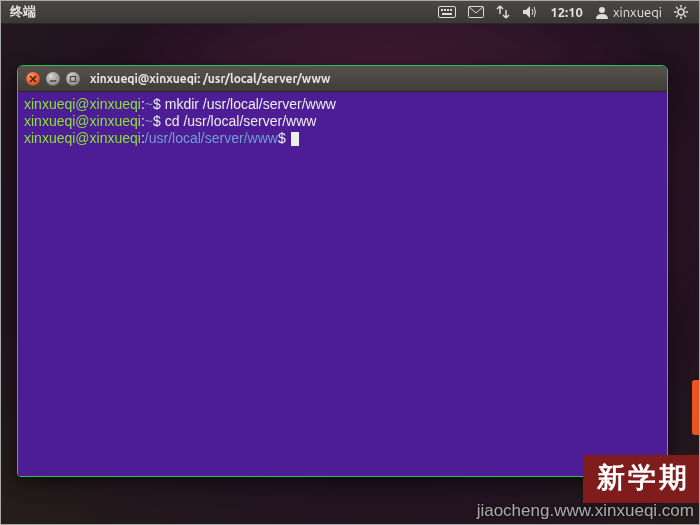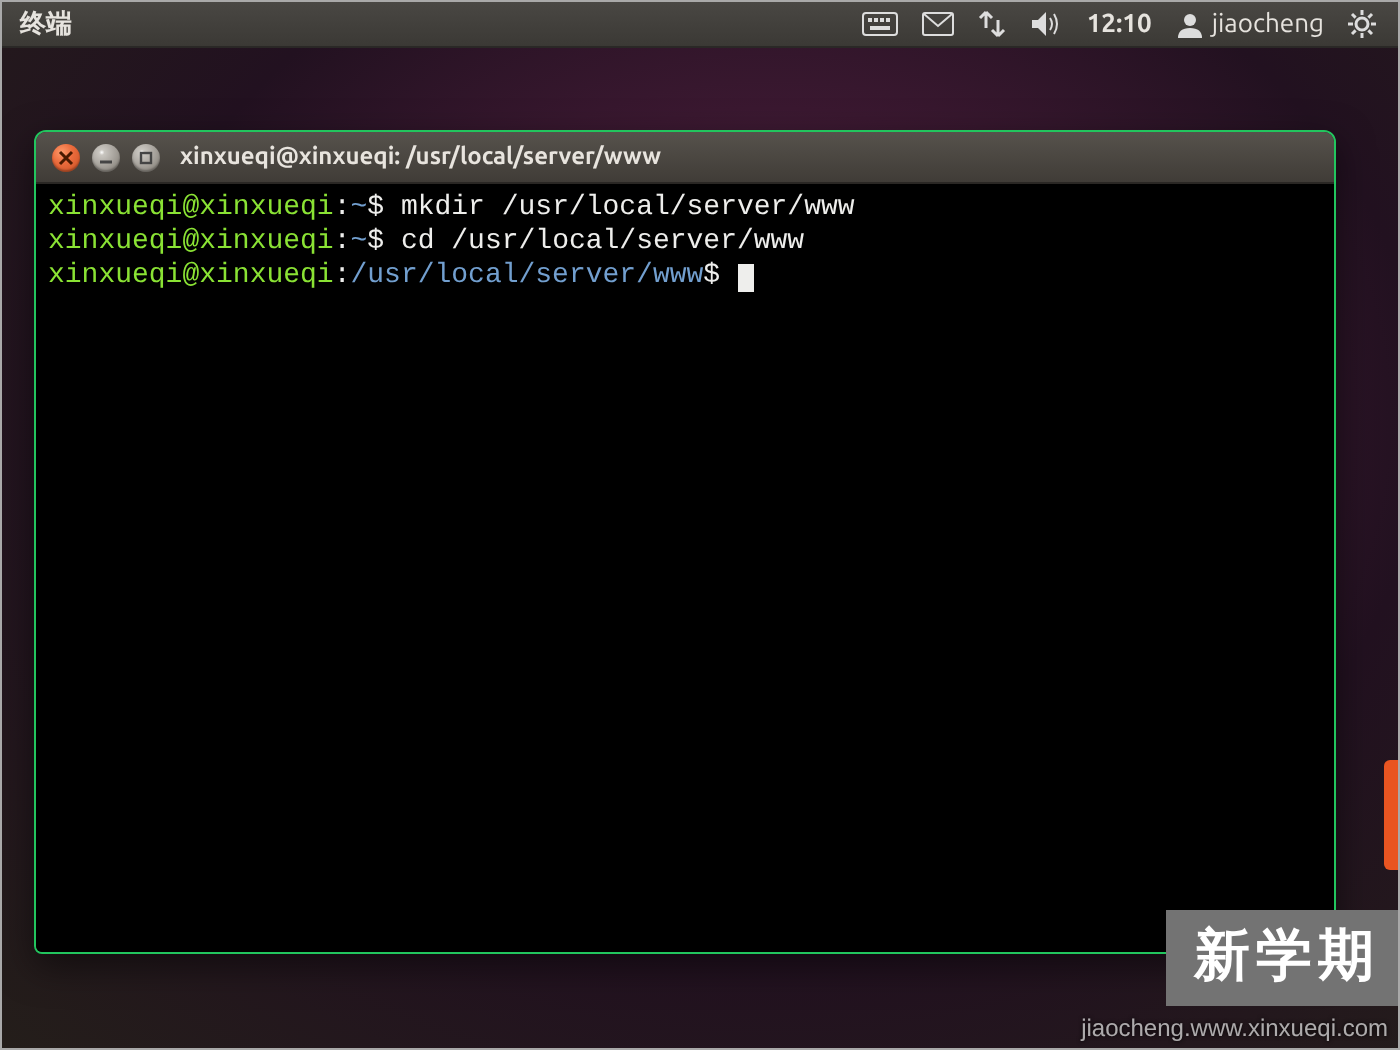--- a/index.html
+++ b/index.html
@@ -54,23 +54,23 @@
     box-shadow: inset 0 -1px 1px rgba(0,0,0,0.3);
     display: flex; align-items: center; justify-content: center;
   }
   .win-btn.close {
     background: radial-gradient(circle at 35% 30%, #ff9a6b 0%, #eb6c3d 40%, #c94f22 100%);
   }
   .win-btn svg { display: block; }
 
   .term-body {
     position: absolute; top: 26px; left: 0; right: 0; bottom: 0;
-    background: #000000;
+    background: #4c1d95;
     color: #eeeeec;
-    font-family: Liberation Mono, monospace;
+    font-family: Liberation Sans, sans-serif;
     font-size: 14px;
     line-height: 17px;
     padding: 4px 6px;
     white-space: pre;
   }
   .prompt-user { color: #8ae234; }
   .prompt-path { color: #729fcf; }
   .cursor {
     display: inline-block; width: 8px; height: 14px; background: #eeeeec;
     vertical-align: text-bottom; margin-left: 1px;
@@ -78,30 +78,30 @@
 
   
   .edge-hint {
     position: absolute; right: 0; top: 380px; width: 8px; height: 55px;
     background: #e95521; border-radius: 3px 0 0 3px;
   }
 
   
   .wm-banner {
     position: absolute; right: 0; bottom: 22px;
-    background: #737373; color: #fff;
+    background: #7f1d1d; color: #fff;
     font-weight: bold; font-size: 28px;
     padding: 4px 10px 6px 14px;
     letter-spacing: 3px;
     white-space: nowrap;
   }
   .wm-sub {
     position: absolute; right: 6px; bottom: 4px;
     color: rgba(255,255,255,0.65);
-    font-size: 12px;
+    font-size: 17px;
     font-family: sans-serif;
     text-shadow: 0 0 2px #000;
   }
 
   .frame {
     position: absolute; inset: 0;
     border: 1px solid #a9a9a9;
     pointer-events: none;
     z-index: 50;
   }
@@ -141,21 +141,21 @@
         <path d="M10 4 Q12 7 10 10" stroke="#ddd" fill="none"></path>
         <path d="M12 2 Q15 7 12 12" stroke="#ddd" fill="none"></path>
       </svg>
   </span>
   <span class="clock">12:10</span>
   <span class="user">
     <svg width="14" height="14" viewBox="0 0 14 14">
         <circle cx="7" cy="5" r="3" fill="#ddd"></circle>
         <path d="M1 14 Q1 9 7 9 Q13 9 13 14 Z" fill="#ddd"></path>
       </svg>
-    <span>jiaocheng</span>
+    <span>xinxueqi</span>
   </span>
   <span class="ind">
     <svg width="14" height="14" viewBox="0 0 14 14">
         <circle cx="7" cy="7" r="3" fill="none" stroke="#ddd" stroke-width="1.5"></circle>
         <g stroke="#ddd" stroke-width="1.5">
           <line x1="7" y1="0" x2="7" y2="2.5"></line>
           <line x1="7" y1="11.5" x2="7" y2="14"></line>
           <line x1="0" y1="7" x2="2.5" y2="7"></line>
           <line x1="11.5" y1="7" x2="14" y2="7"></line>
           <line x1="2" y1="2" x2="3.8" y2="3.8"></line>

